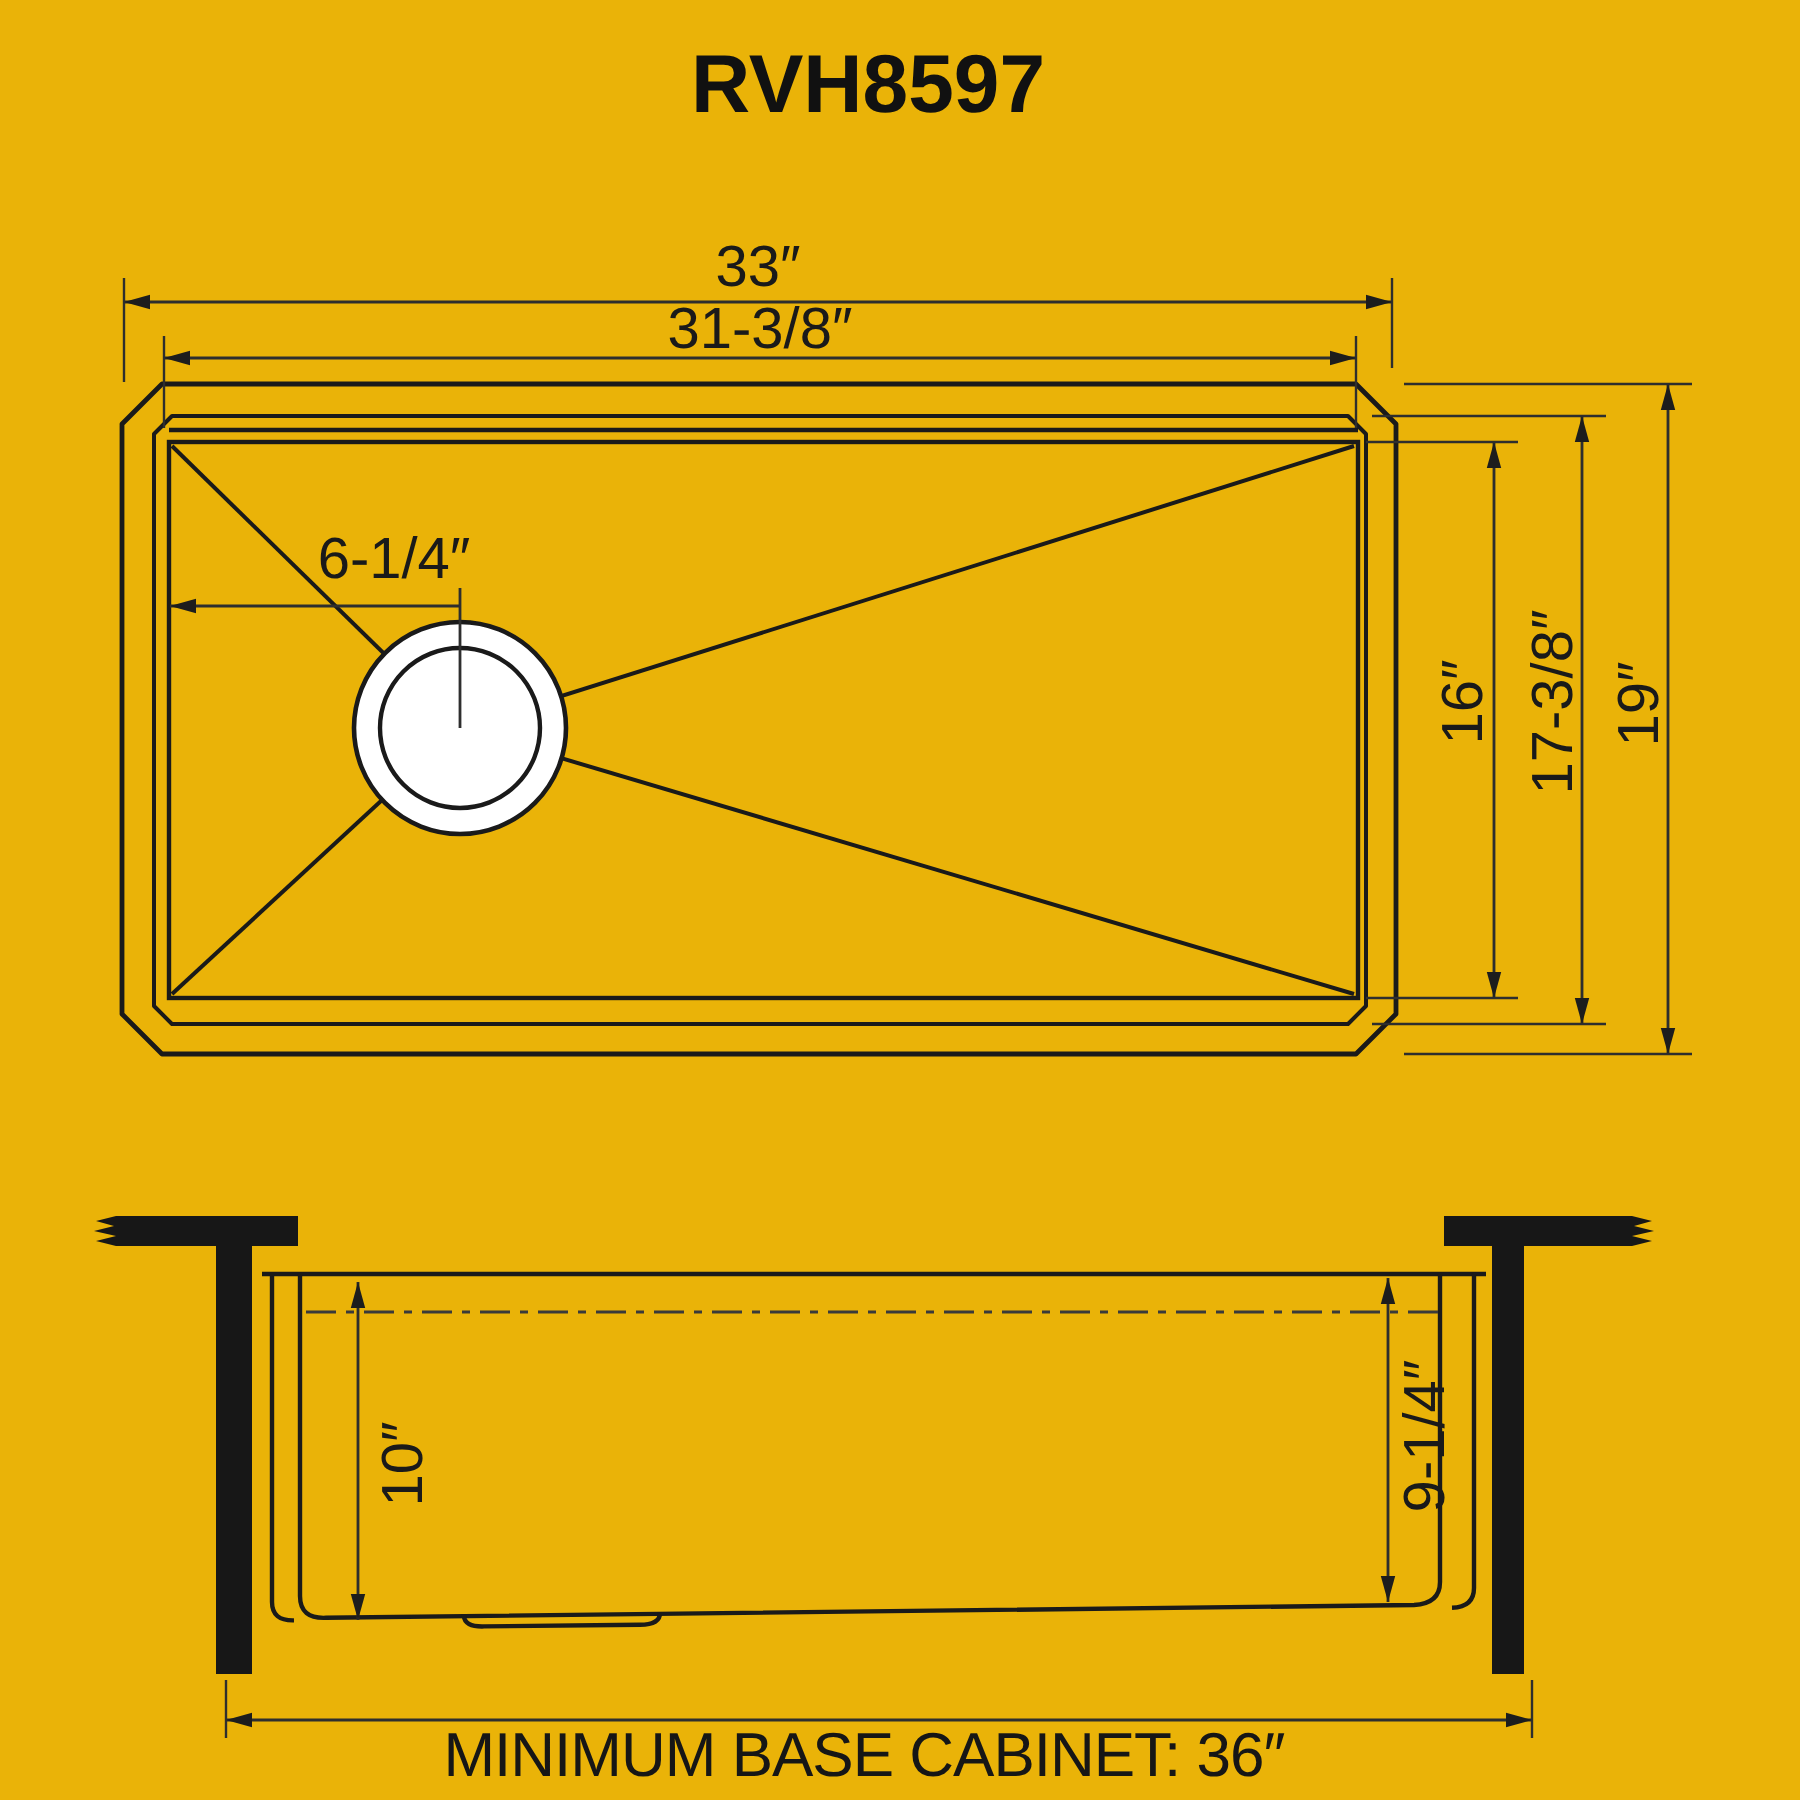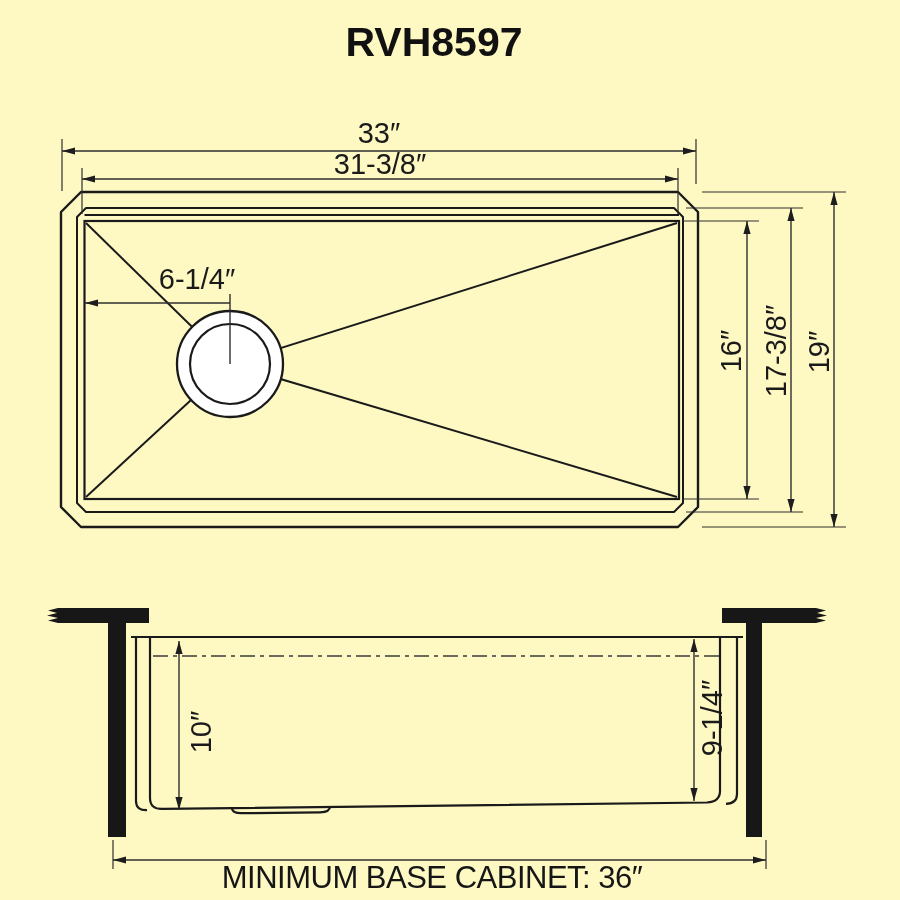--- a/index.html
+++ b/index.html
@@ -1,19 +1,19 @@
 <!DOCTYPE html>
 <html><head>
 <meta charset="utf-8">
 <style>
   html,body{margin:0;padding:0;background:#ffffff;}
   .page{
     position:relative;
     width:900px;height:900px;
-    background:#fef9c3;
+    background:#eab308;
     font-family:"Liberation Sans", sans-serif;
     overflow:hidden;
   }
   svg{display:block;}
   .title-text{
     font-size:41px;
     font-weight:bold;
     fill:#111;
     letter-spacing:0px;
   }

